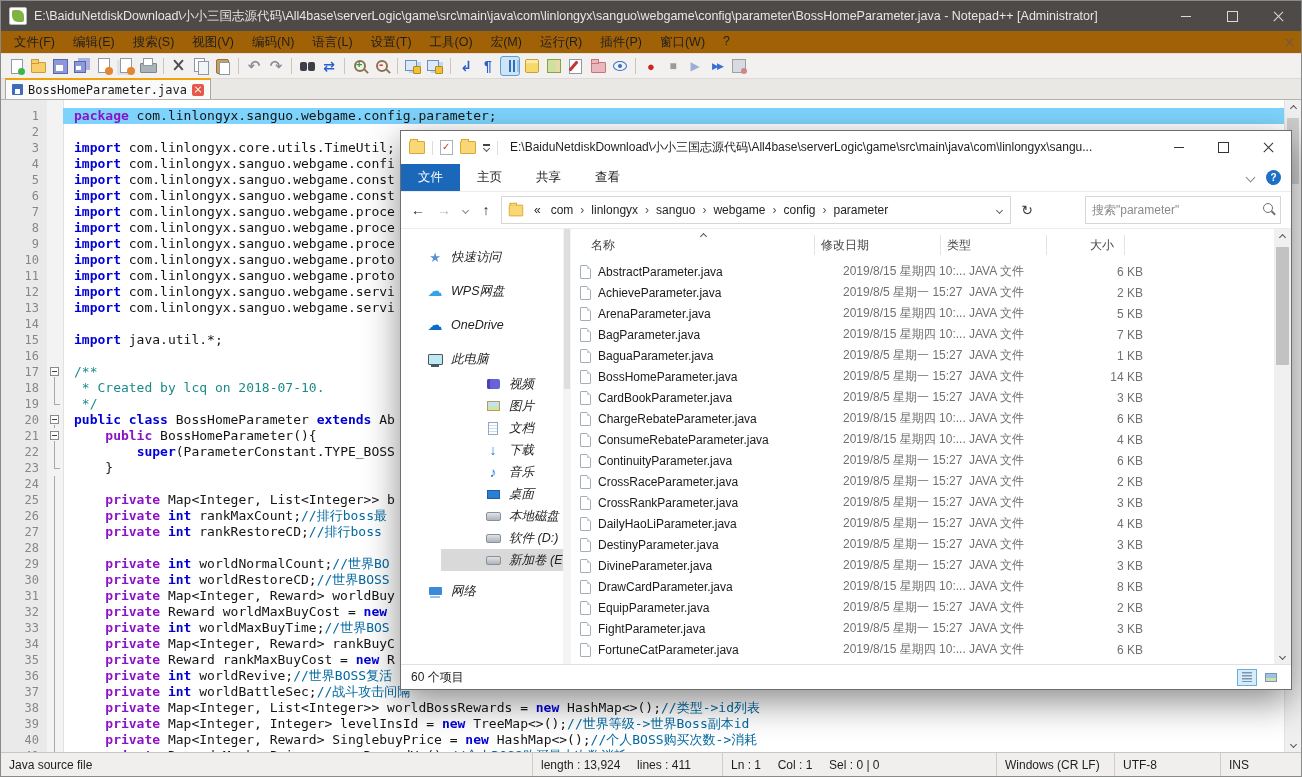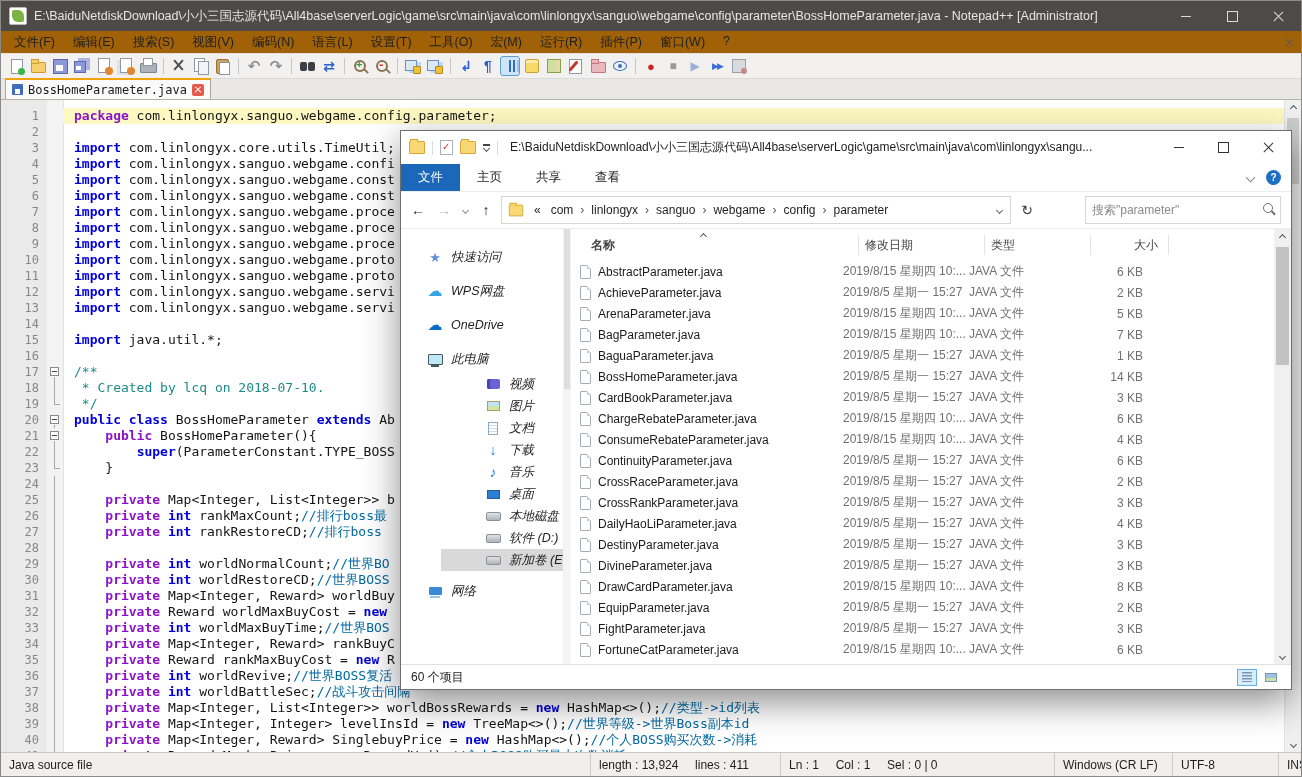--- a/index.html
+++ b/index.html
@@ -84,21 +84,21 @@
   .tab-close{width:12px;height:12px;background:#e5594a;border-radius:2px;position:relative;flex:none;}
   .tab-close::before,.tab-close::after{content:"";position:absolute;left:2px;top:5px;width:8px;height:1.4px;background:#fff;}
   .tab-close::before{transform:rotate(45deg);} .tab-close::after{transform:rotate(-45deg);}
 
   .npp-editor{flex:1;position:relative;background:#fff;overflow:hidden;font-family:"DejaVu Sans Mono",monospace;}
   #codeLines{position:absolute;left:0;top:8px;right:17px;}
   .cl{display:flex;height:16px;line-height:16px;font-size:13px;white-space:pre;}
   .cl .ln{width:46px;flex:none;text-align:right;padding-right:8px;box-sizing:border-box;background:#eaeaea;color:#878787;font-size:12px;}
   .cl .fold{width:16px;flex:none;background:#f3f3f3;position:relative;}
   .cl .ct{flex:1;padding-left:11px;}
-  .cl.hl .ct,.cl.hl .hlpad{background:#fef9c3;}
+  .cl.hl .ct,.cl.hl .hlpad{background:#7dd3fc;}
   .gutterbg{position:absolute;left:0;top:0;bottom:0;width:46px;background:#eaeaea;}
   .foldbg{position:absolute;left:46px;top:0;bottom:0;width:16px;background:#f3f3f3;border-right:1px solid #e2e2e2;}
   .f-m::before{content:"";position:absolute;left:7px;top:0;bottom:0;width:1px;background:#a8a8a8;}
   .f-e::before{content:"";position:absolute;left:7px;top:0;height:8px;width:1px;background:#a8a8a8;}
   .f-e::after{content:"";position:absolute;left:7px;top:8px;width:6px;height:1px;background:#a8a8a8;}
   .f-o::before{content:"";position:absolute;left:7px;top:13px;bottom:0;width:1px;background:#a8a8a8;}
   .fbox{position:absolute;left:3px;top:3px;width:9px;height:9px;border:1px solid #8a8a8a;background:#fdfdfd;box-sizing:border-box;}
   .fbox::before{content:"";position:absolute;left:1px;top:3px;width:5px;height:1px;background:#444;}
   .s-k1{color:#0000d8;font-weight:bold;} .s-k2{color:#8a12c9;font-weight:bold;}
   .s-pl{color:#141414;} .s-cm{color:#0369a1;} .s-dc{color:#1d8a8a;}
@@ -106,21 +106,21 @@
   .vscroll{position:absolute;right:0;top:0;bottom:0;width:17px;background:#f0f0f0;border-left:1px solid #e2e2e2;box-sizing:border-box;}
   .vs-up,.vs-dn{position:absolute;left:0;width:100%;height:16px;display:flex;align-items:center;justify-content:center;color:#6f6f6f;font-size:8px;}
   .vs-up{top:0;} .vs-dn{bottom:0;}
   .vs-thumb{position:absolute;left:2px;right:2px;background:#cdcdcd;border-radius:1px;}
   .chev{display:inline-block;width:6px;height:6px;border-right:1.5px solid #555;border-bottom:1.5px solid #555;transform:rotate(45deg);}
   .chev.up{transform:rotate(-135deg);}
   .chev.sm{width:4px;height:4px;}
 
   .npp-status{height:23px;background:#f1efee;border-top:1px solid #c9c6c3;display:flex;align-items:stretch;flex:none;font-size:12px;color:#1e1e1e;}
   .st{display:flex;align-items:center;padding:0 8px;border-right:1px solid #cfccc9;white-space:pre;box-sizing:border-box;overflow:hidden;}
-  .st1{width:590px;} .st2{width:190px;} .st3{width:274px;} .st4{width:118px;} .st5{width:106px;} .st6{flex:1;border-right:none;}
+  .st1{width:532px;} .st2{width:190px;} .st3{width:274px;} .st4{width:118px;} .st5{width:106px;} .st6{flex:1;border-right:none;}
 
   
   .exp{position:absolute;left:400px;top:130px;width:892px;height:560px;background:#fff;border:1px solid #6e6e6e;box-sizing:border-box;box-shadow:0 12px 34px rgba(0,0,0,.45);display:flex;flex-direction:column;}
   .exp-title{height:33px;display:flex;align-items:center;flex:none;padding-left:8px;background:#fff;}
   .qat{display:flex;align-items:center;gap:7px;margin-right:8px;}
   .qat-sep{width:1px;height:14px;background:#dcdcdc;}
   .mini-folder{width:14px;height:11px;background:#f8d775;border:1px solid #d9a834;border-radius:1px;position:relative;}
   .mini-folder::before{content:"";position:absolute;top:-3px;left:0;width:6px;height:2px;background:#f8d775;border:1px solid #d9a834;border-bottom:none;}
   .mini-props{width:11px;height:13px;background:#fff;border:1px solid #a9b2bd;position:relative;}
   .mini-props::after{content:"\2713";position:absolute;left:1px;top:0px;color:#c0392b;font-size:10px;font-weight:bold;}
@@ -171,21 +171,21 @@
   .ni-desktop::before{content:"";width:13px;height:9px;background:#2a7fd4;border:1px solid #1a5fa8;box-sizing:border-box;}
   .ni-disk::before{content:"";width:15px;height:9px;background:linear-gradient(#dfe3e8,#aeb4bb);border:1px solid #8a9098;border-radius:2px;box-sizing:border-box;}
   .ni-network::before{content:"";width:13px;height:8px;background:#3a8ad8;border-radius:1px;}
   .ni-network::after{content:"";position:absolute;bottom:1px;left:3px;width:10px;height:2px;background:#9cc3e8;}
   .navscroll{width:8px;flex:none;background:#f4f4f4;position:relative;}
   .navscroll::before{content:"";position:absolute;left:1px;right:1px;top:0;height:160px;background:#dedede;}
 
   .listpane{flex:1;display:flex;flex-direction:column;min-width:0;position:relative;}
   .listhead{height:32px;display:flex;align-items:center;flex:none;font-size:12px;color:#444;position:relative;}
   .lh{display:flex;align-items:center;height:20px;padding-left:6px;border-right:1px solid #e3e3e3;box-sizing:border-box;}
-  .lh-name{width:288px;padding-left:20px;position:relative;font-weight:bold;}
+  .lh-name{width:244px;padding-left:20px;position:relative;}
   .lh-date{width:126px;} .lh-type{width:106px;} .lh-size{width:78px;justify-content:flex-end;padding-right:10px;}
   .sortmark{position:absolute;left:130px;top:-7px;}
   .rows{flex:1;overflow:hidden;}
   .frow{height:21px;display:flex;align-items:center;font-size:12px;}
   .fr-name{width:272px;display:flex;align-items:center;gap:7px;padding-left:9px;box-sizing:border-box;color:#1b1b1b;white-space:nowrap;overflow:hidden;}
   .fr-date{width:126px;color:#707070;white-space:nowrap;overflow:hidden;}
   .fr-type{width:106px;color:#707070;} .fr-size{width:78px;color:#707070;text-align:right;padding-right:10px;box-sizing:border-box;}
   .page-ico{width:11px;height:14px;background:#fff;border:1px solid #a4adb8;border-radius:1px;position:relative;flex:none;box-sizing:border-box;}
   .page-ico::before{content:"";position:absolute;right:-1px;top:-1px;border-style:solid;border-width:0 4px 4px 0;border-color:#fff #fff #c6cdd5 #c6cdd5;}
   .exp-vscroll{width:17px;flex:none;position:relative;background:#f0f0f0;}

